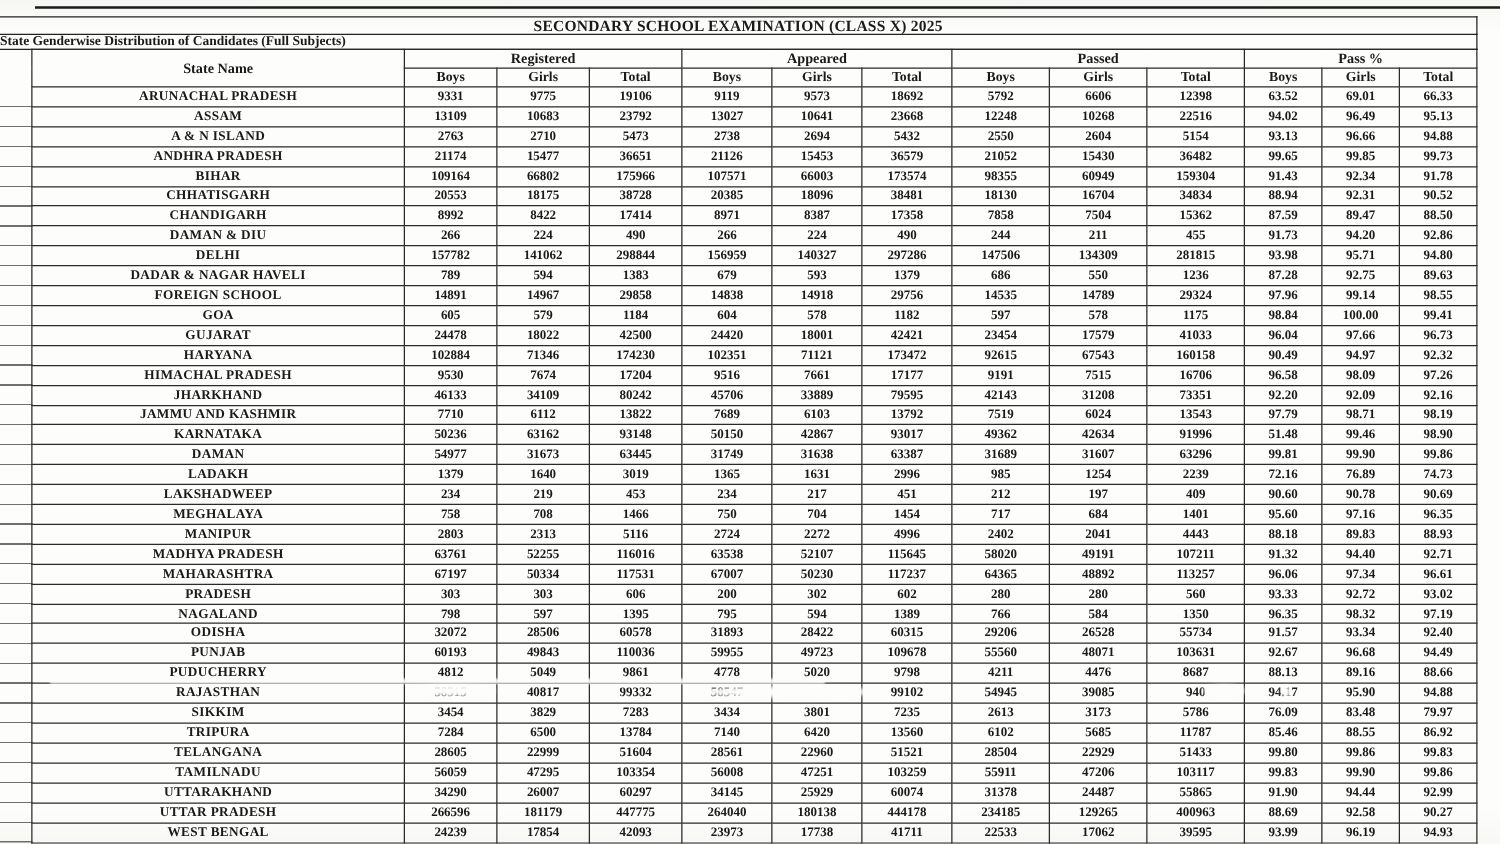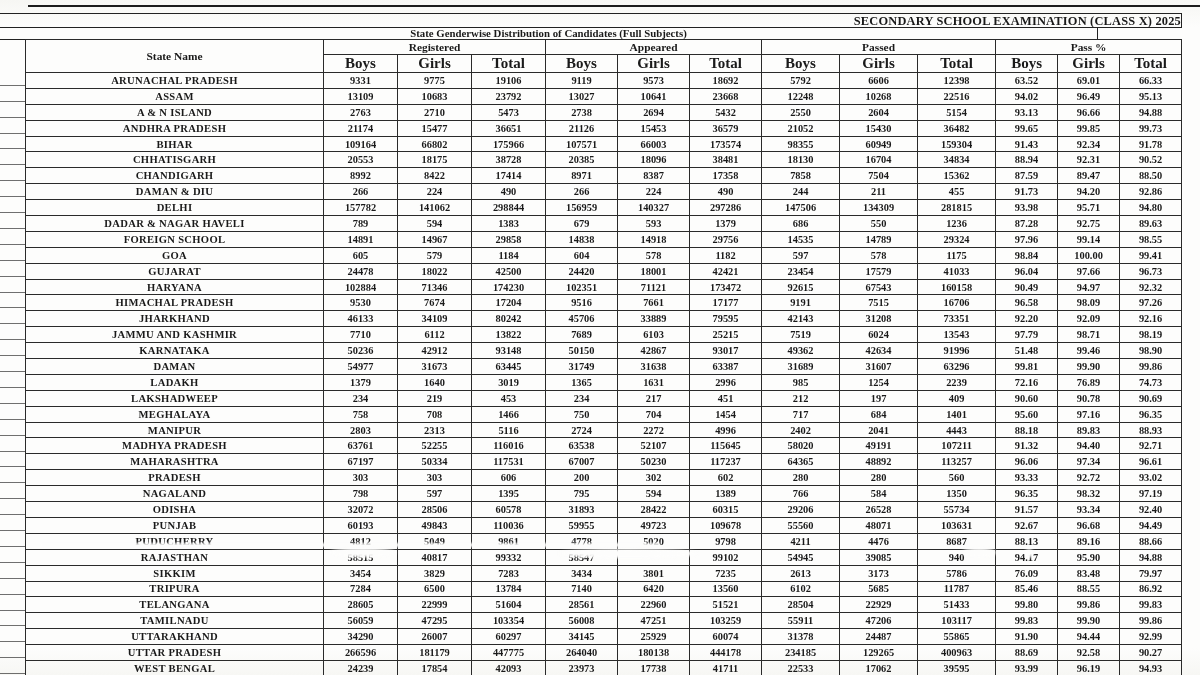--- a/index.html
+++ b/index.html
@@ -7,37 +7,37 @@
     width:1200px;height:675px;overflow:hidden;position:relative;
     background:linear-gradient(180deg,#f6f6f3 0%,#fdfdfc 4%,#fdfdfc 96%,#f7f7f4 100%);
     font-family:"Liberation Serif","DejaVu Serif",serif;
     color:#1a1a1a;
   }
   .sheet{position:absolute;inset:0;}
   .topline{position:absolute;left:28px;top:5px;width:1172px;height:2px;background:#1b1b1b;}
   .titlebox{
     position:absolute;left:0;top:13px;width:1182px;height:15px;box-sizing:border-box;
     border-top:1px solid #222;border-bottom:1px solid #222;border-right:1px solid #222;
-    text-align:right;font-weight:bold;font-size:12.4px;line-height:14px;letter-spacing:.2px;
+    text-align:center;font-weight:bold;font-size:12.4px;line-height:14px;letter-spacing:.2px;
   }
   .subtitlebox{
-    position:absolute;left:0;top:27px;width:1098px;height:13px;box-sizing:border-box;
+    position:absolute;left:0;top:27px;width:1182px;height:13px;box-sizing:border-box;
     border-bottom:1px solid #222;border-right:1px solid #222;
-    text-align:center;font-weight:bold;font-size:10.8px;line-height:12px;
+    font-weight:bold;font-size:10.8px;line-height:12px;
   }
   table.results{
     position:absolute;left:25px;top:39px;width:1156px;height:636px;
     border-collapse:collapse;table-layout:fixed;
   }
   .results th,.results td{
     border:1px solid #2a2a2a;padding:0;overflow:hidden;white-space:nowrap;
     text-align:center;vertical-align:middle;
   }
   .results thead th{font-weight:bold;font-size:11.4px;height:14px;}
-  .results thead .sub-row th{font-size:15px;height:14px;}
+  .results thead .sub-row th{font-size:11px;height:14px;}
   .results tbody td{font-weight:bold;font-size:10.4px;height:14.9px;}
   .results tbody td.state{font-size:10.6px;letter-spacing:.3px;}
   .margin-lines{
     position:absolute;left:0;top:70px;width:26px;height:604px;
     background:repeating-linear-gradient(180deg,
       rgba(0,0,0,0) 0px,rgba(0,0,0,0) 14.9px,
       rgba(45,45,45,.8) 14.9px,rgba(45,45,45,.8) 15.9px);
     opacity:.85;
   }
   .smudge{position:absolute;background:#fdfdfc;border-radius:50%;filter:blur(1.5px);}
@@ -333,32 +333,32 @@
           <td>92.09</td>
           <td>92.16</td>
         </tr>
         <tr>
           <td class="state">JAMMU AND KASHMIR</td>
           <td>7710</td>
           <td>6112</td>
           <td>13822</td>
           <td>7689</td>
           <td>6103</td>
-          <td>25215</td>
+          <td>13792</td>
           <td>7519</td>
           <td>6024</td>
           <td>13543</td>
           <td>97.79</td>
           <td>98.71</td>
           <td>98.19</td>
         </tr>
         <tr>
           <td class="state">KARNATAKA</td>
           <td>50236</td>
-          <td>42912</td>
+          <td>63162</td>
           <td>93148</td>
           <td>50150</td>
           <td>42867</td>
           <td>93017</td>
           <td>49362</td>
           <td>42634</td>
           <td>91996</td>
           <td>51.48</td>
           <td>99.46</td>
           <td>98.90</td>

